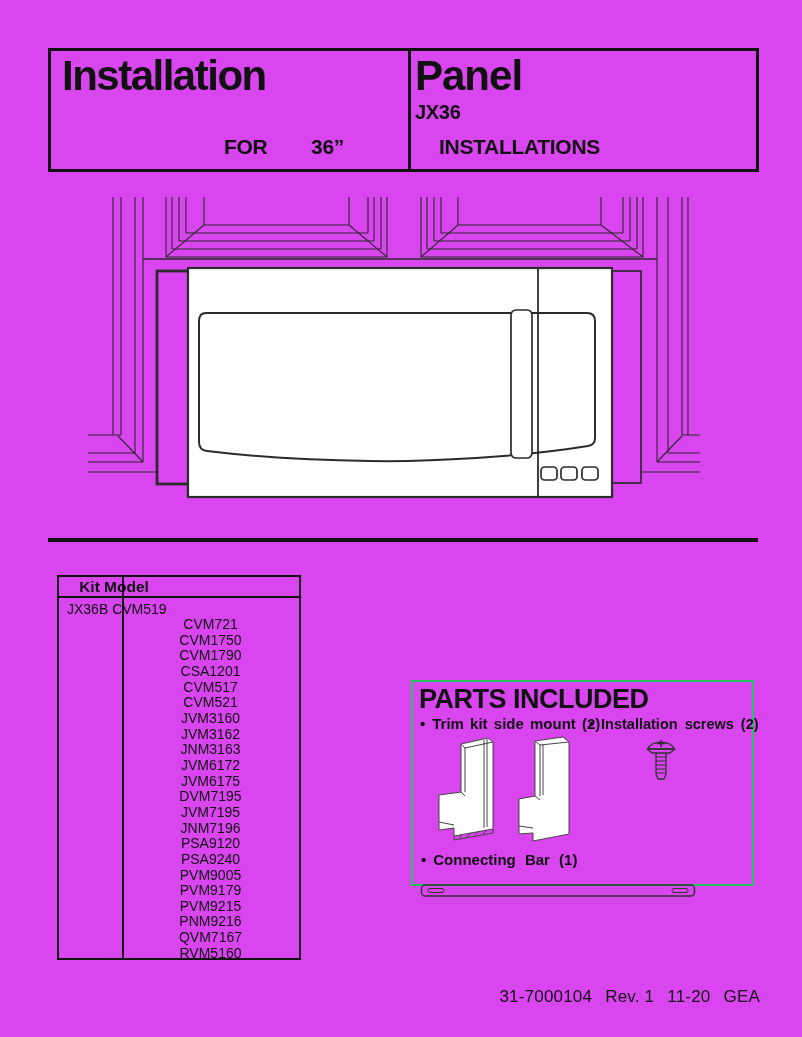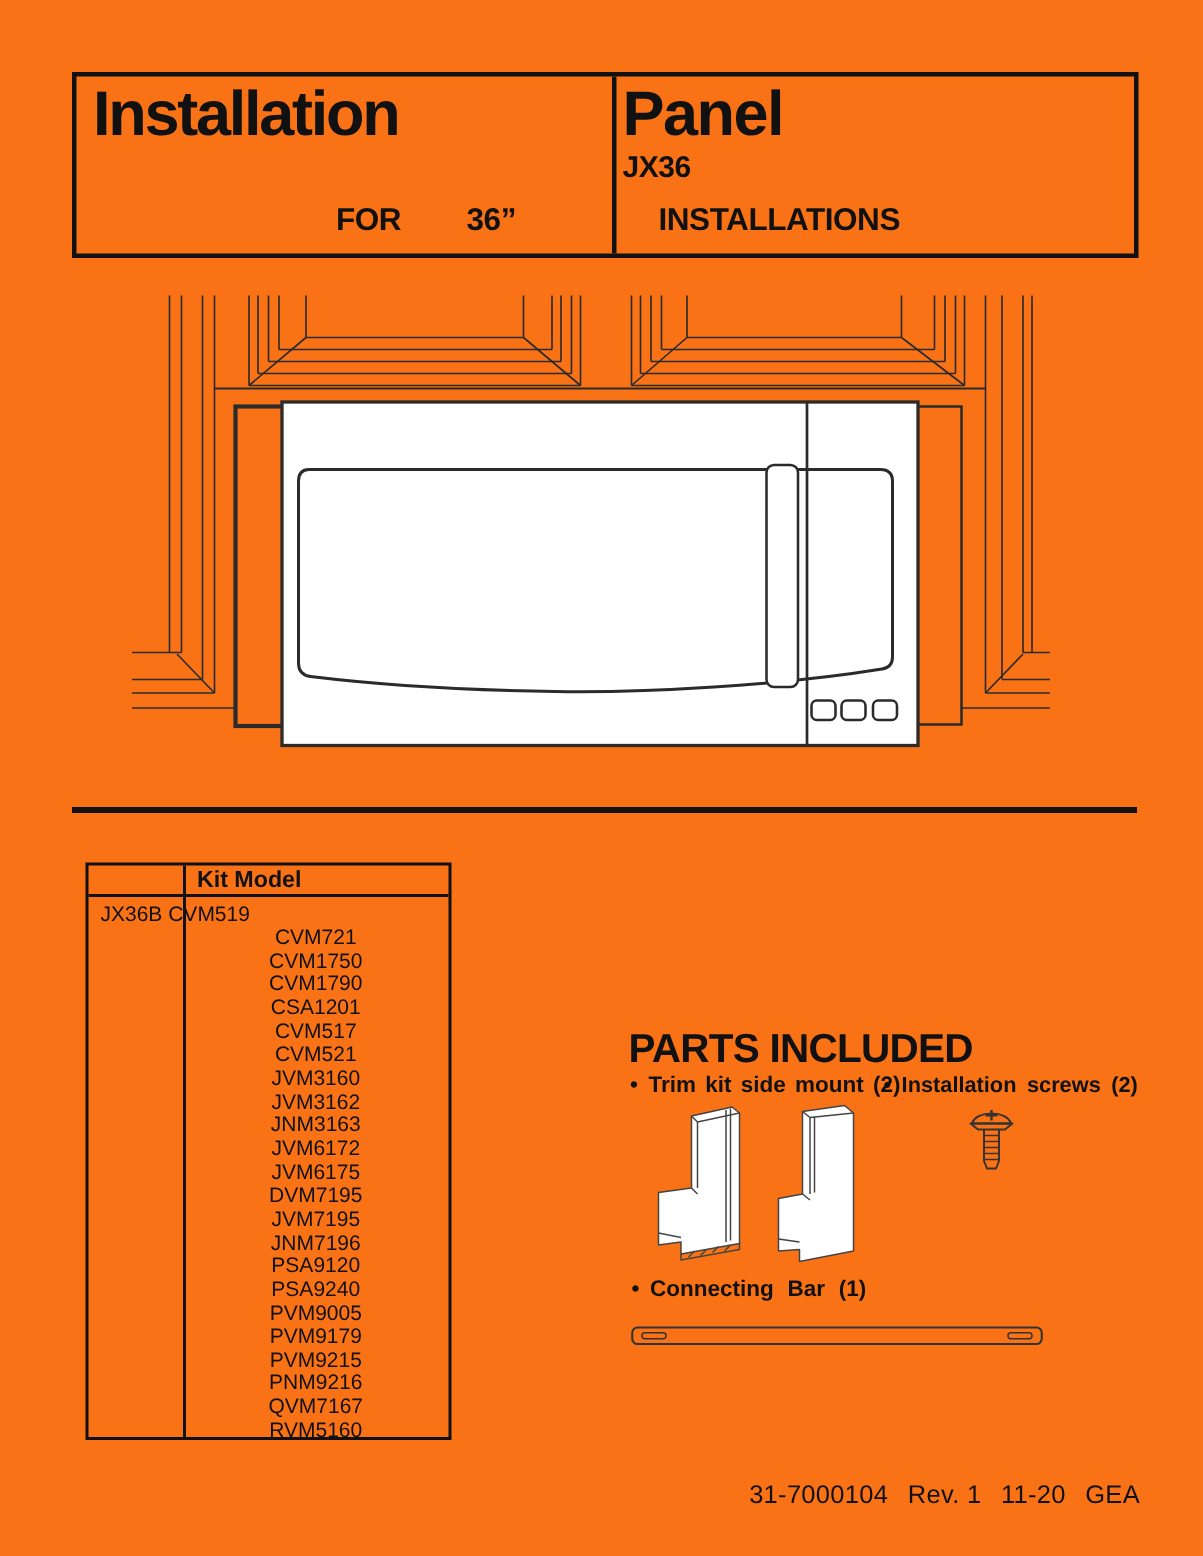--- a/index.html
+++ b/index.html
@@ -1,17 +1,17 @@
 <!DOCTYPE html>
 <html><head>
 <meta charset="utf-8">
 <style>
   html,body{margin:0;padding:0;background:#e8e8e8;}
   .page{
-    position:relative;width:802px;height:1037px;background:#f97316;
+    position:relative;width:802px;height:1037px;background:#d946ef;
     font-family:"Liberation Sans",sans-serif;color:#111;overflow:hidden;
   }
   
   .header-box{position:absolute;left:48px;top:48px;width:711px;height:124px;
     border:3px solid #111;box-sizing:border-box;}
   .header-divider{position:absolute;left:357px;top:0;bottom:0;width:2.5px;background:#111;}
   .title-left{position:absolute;left:11px;top:4px;
     font-size:42px;font-weight:700;line-height:41px;letter-spacing:-1.5px;}
   .header-right{position:absolute;left:364px;top:4px;width:342px;}
   .product-row{display:flex;justify-content:space-between;
@@ -20,31 +20,31 @@
   .subtitle span{position:absolute;top:84px;font-size:21px;font-weight:700;letter-spacing:-0.3px;}
   .sub-w1{left:173px;} .sub-w2{left:260px;} .sub-w3{left:344px;margin-left:44px;}
   
   .figure-svg{position:absolute;left:0;top:195px;}
   
   .rule{position:absolute;left:48px;top:538px;width:710px;height:3.5px;background:#111;}
   
   .kit-table{position:absolute;left:57px;top:575px;width:244px;height:385px;
     border:2px solid #111;box-sizing:border-box;}
   .kit-col-divider{position:absolute;left:63px;top:0;bottom:0;width:1.5px;background:#111;}
-  .kit-header{position:absolute;left:0;top:1px;width:110px;text-align:right;
-    font-size:15.5px;font-weight:700;margin-left:32px;}
+  .kit-header{position:absolute;left:0;top:1px;width:110px;text-align:center;
+    font-size:15.5px;font-weight:700;}
   .kit-header-rule{position:absolute;left:0;right:0;top:19px;height:1.5px;background:#111;}
   .kit-lead{position:absolute;left:8px;top:24px;font-size:14px;}
   .kit-models{position:absolute;left:61px;top:40px;width:181px;}
   .kit-model-row{font-size:14px;line-height:15.65px;text-align:center;}
   
   .tools-box{position:absolute;left:411px;top:572px;width:341px;height:76px;
     border:2px solid #111;box-sizing:border-box;}
-  .parts-box{position:absolute;left:411px;top:680px;width:343px;height:270px;
-    border:2px solid #f97316;box-sizing:border-box;}
+  .parts-box{position:absolute;left:411px;top:680px;width:343px;height:206px;
+    border:2px solid #22c55e;box-sizing:border-box;}
   .box-title{position:absolute;left:6px;top:2px;font-size:27px;font-weight:700;letter-spacing:-0.5px;}
   .bullet-item{position:absolute;font-size:15px;font-weight:700;white-space:nowrap;}
   .bullet-item .b{margin-right:7px;}
   .tools-item{left:8px;top:40px;}
   .part-trim{left:7px;top:33px;word-spacing:2px;text-align:right;}
   .part-screws{left:176px;top:34px;word-spacing:3px;font-size:14.5px;}
   .part-bar{left:8px;top:169px;word-spacing:5px;}
   .trim-svg{position:absolute;left:24px;top:52px;}
   .screw-svg{position:absolute;left:232px;top:54px;}
   .bar-svg{position:absolute;left:7px;top:200px;}

